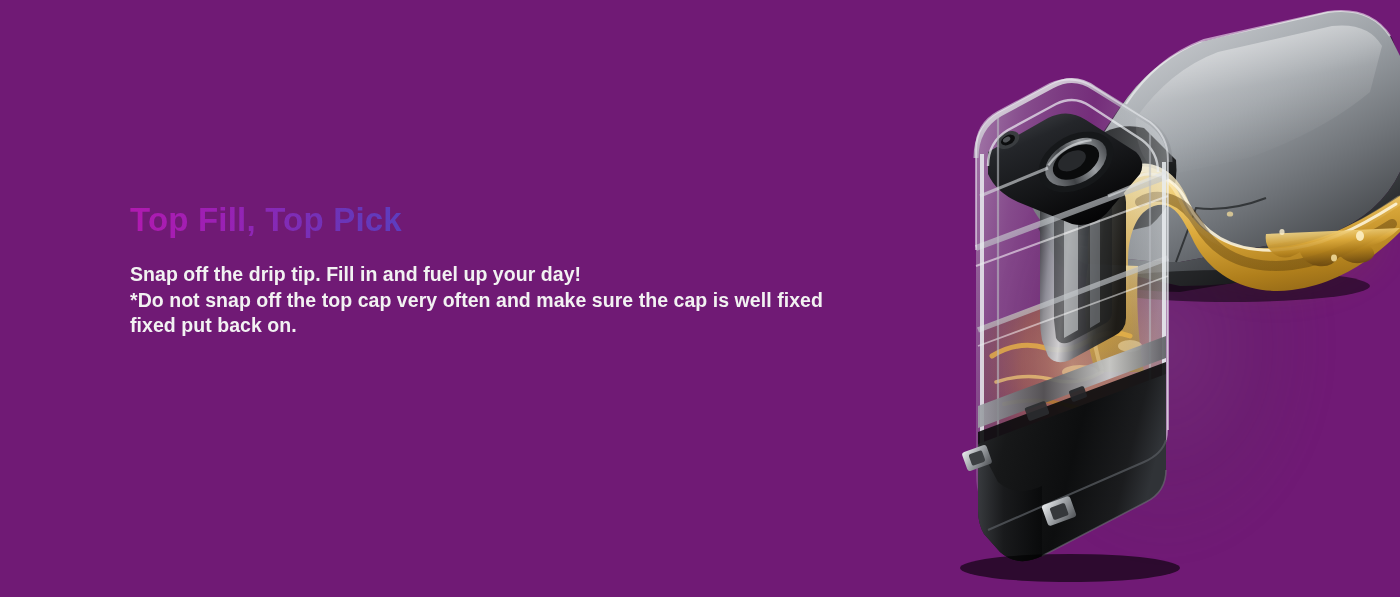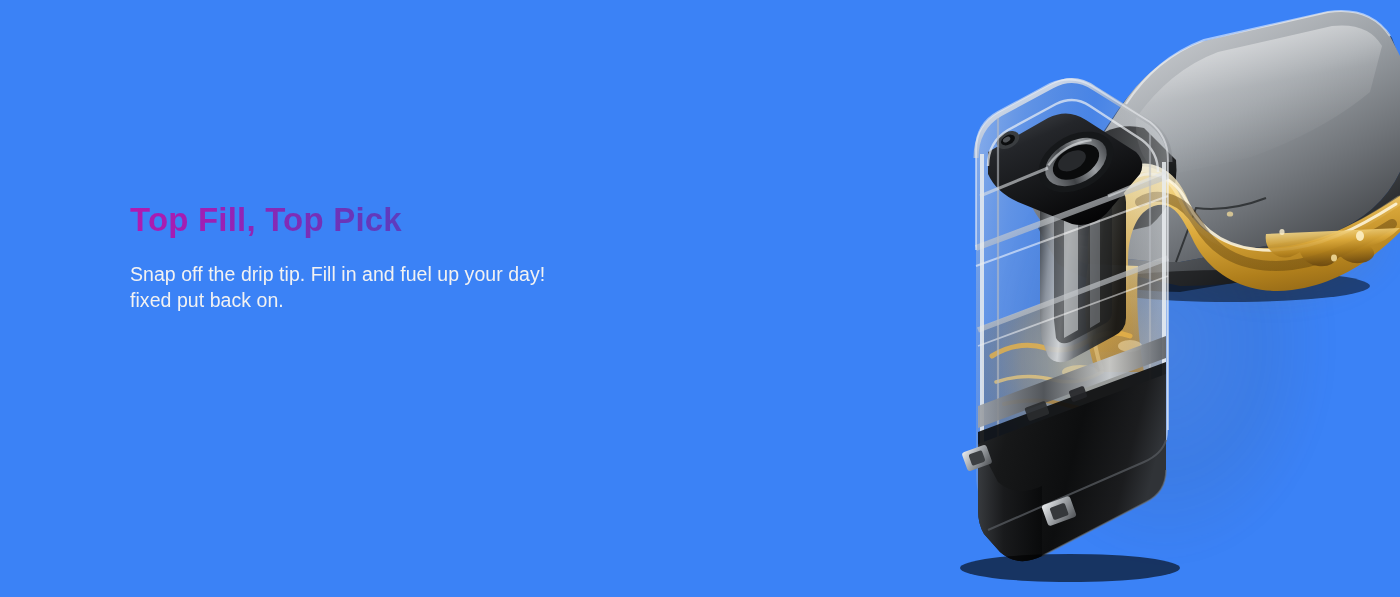--- a/index.html
+++ b/index.html
@@ -6,21 +6,21 @@
   * { margin:0; padding:0; box-sizing:border-box; }
   html, body {
     width:1400px; height:597px;
     background:#000000; overflow:hidden;
   }
   body { font-family:"Liberation Sans", sans-serif; }
 
   .stage {
     position:relative;
     width:1400px; height:597px;
-    background:#3b82f6;
+    background:#701a75;
     overflow:hidden;
   }
 
   
   .copy { position:absolute; left:130px; top:200px; width:720px; }
 
   .headline {
     font-size:33px;
     font-weight:bold;
     letter-spacing:0.2px;
@@ -38,21 +38,21 @@
     background-clip:text;
     color:transparent;
     -webkit-text-fill-color:transparent;
   }
 
   .body-copy {
     margin-top:22px;
     color:#f2f2f2;
     font-size:19.5px;
     line-height:25.5px;
-    font-weight:400;
+    font-weight:700;
     letter-spacing:0.05px;
   }
   .body-copy .ln { display:block; white-space:nowrap; }
 
   
   .artwork {
     position:absolute;
     left:930px; top:0;
     width:470px; height:597px;
   }
@@ -86,20 +86,21 @@
 </head>
 <body>
 
 <div class="stage">
 
   <div class="copy">
     <div class="headline">Top Fill, Top Pick</div>
 
     <div class="body-copy">
       <span class="ln">Snap off the drip tip. Fill in and fuel up your day!</span>
+      <span class="ln">*Do not snap off the top cap very often and make sure the cap is well fixed</span>
       <span class="ln">fixed put back on.</span>
     </div>
   </div>
 
   <div class="ambient-glow"></div>
   <div class="liquid-glow"></div>
 
   <div class="artwork">
     <svg viewBox="0 0 470 597" preserveAspectRatio="none" aria-hidden="true">
       <defs>

